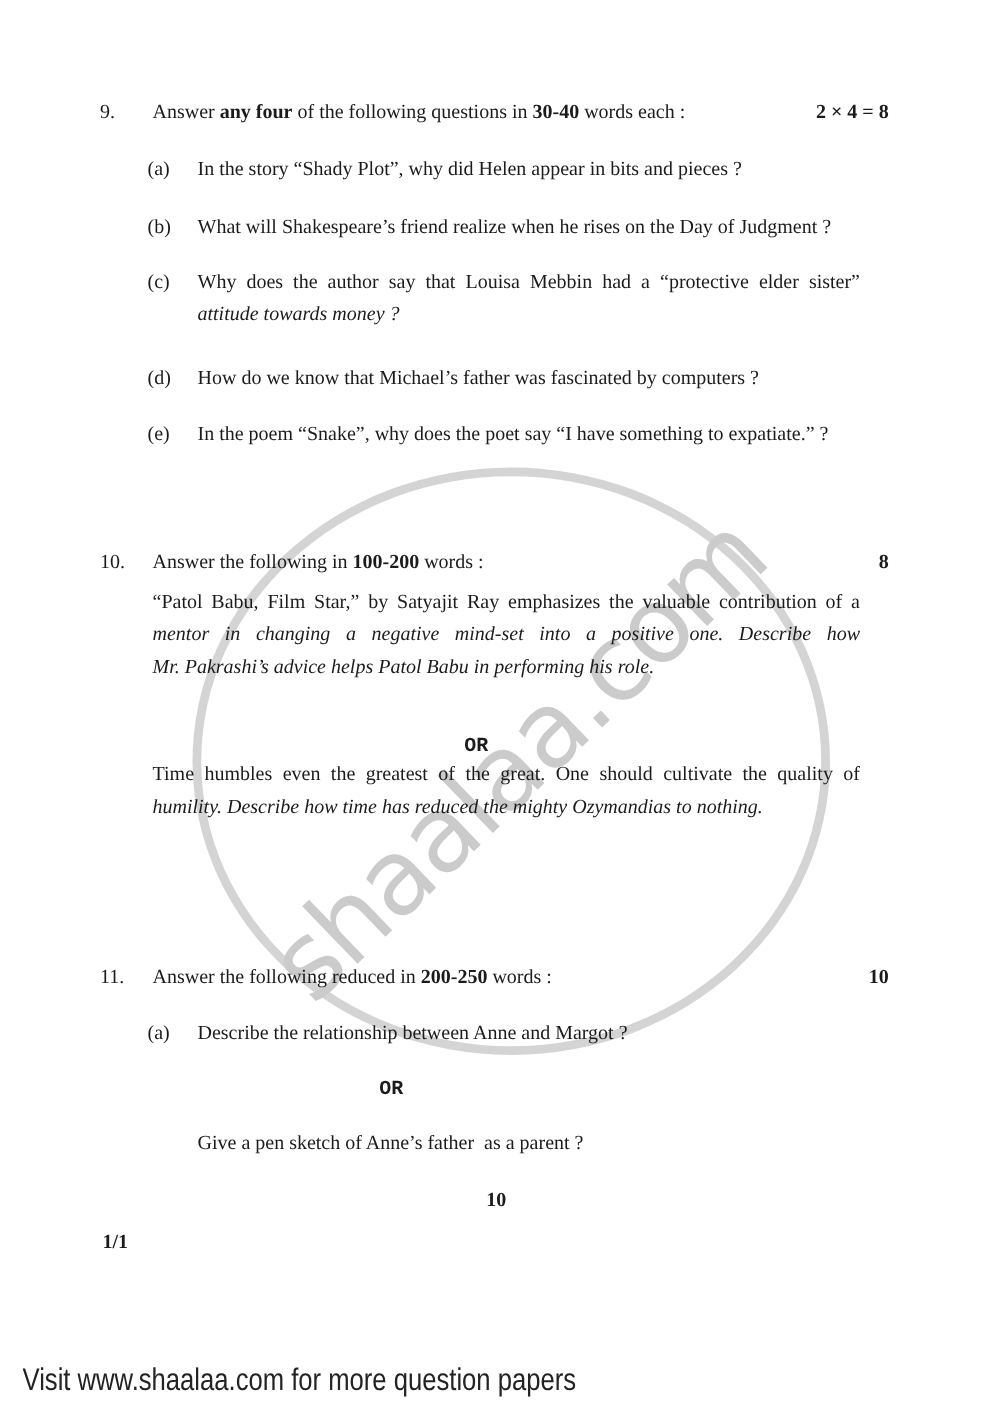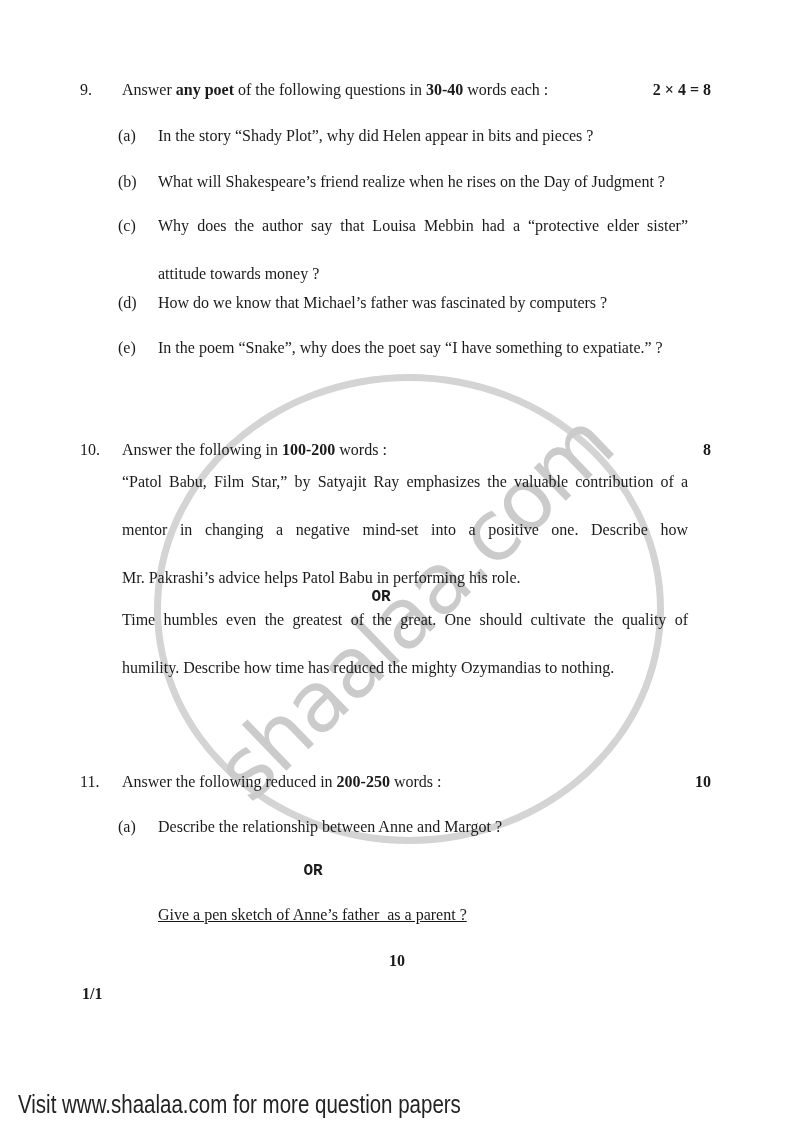--- a/index.html
+++ b/index.html
@@ -32,47 +32,47 @@
   .qhead{flex:1;}
   .qmarks{margin-left:auto;font-weight:bold;text-align:center;white-space:nowrap;}
   b{font-weight:bold;}
   
   .prow{left:118px;width:570px;display:flex;line-height:20px;}
   .plabel{flex:0 0 40px;}
   .ptext{flex:1;}
   
   .para{left:122px;width:566px;line-height:20px;}
   .line{display:block;line-height:20px;}
-  .line + .line{margin-top:28px;}
+  .line + .line{margin-top:6px;font-style:italic;}
   .just{text-align:justify;text-align-last:justify;}
   .orblock{font-weight:bold;text-align:center;line-height:20px;font-family:Liberation Mono, monospace;}
   .or-1{left:80px;width:602px;}
   .or-2{left:80px;width:466px;}
   .pagefoot{font-weight:bold;line-height:20px;}
   .f-center{left:0;width:794px;text-align:center;}
-  .keepspaces{white-space:pre-wrap;text-decoration:underline;}
+  .keepspaces{white-space:pre-wrap;}
   .bottom-bar{
     left:18px;top:1091px;
     font-family:"Liberation Sans","DejaVu Sans",sans-serif;
     font-size:25px;color:#232323;
     transform:scaleX(0.82);transform-origin:left top;
     white-space:nowrap;line-height:26px;
   }
 </style>
 </head>
 <body>
 
 <div class="page">
 
   <div class="wm-ring"></div>
   <div class="wm-text">shaalaa.com</div>
 
   <div class="abs qrow" style="top:80px">
     <span class="qnum">9.</span>
-    <span class="qhead"><span>Answer </span><b>any poet</b><span> of the following questions in </span><b>30-40</b><span> words each :</span></span>
+    <span class="qhead"><span>Answer </span><b>any four</b><span> of the following questions in </span><b>30-40</b><span> words each :</span></span>
     <span class="qmarks">2 × 4 = 8</span>
   </div>
 
   <div class="abs prow" style="top:126px">
     <span class="plabel">(a)</span>
     <span class="ptext">In the story “Shady Plot”, why did Helen appear in bits and pieces ?</span>
   </div>
 
   <div class="abs prow" style="top:172px">
     <span class="plabel">(b)</span>

